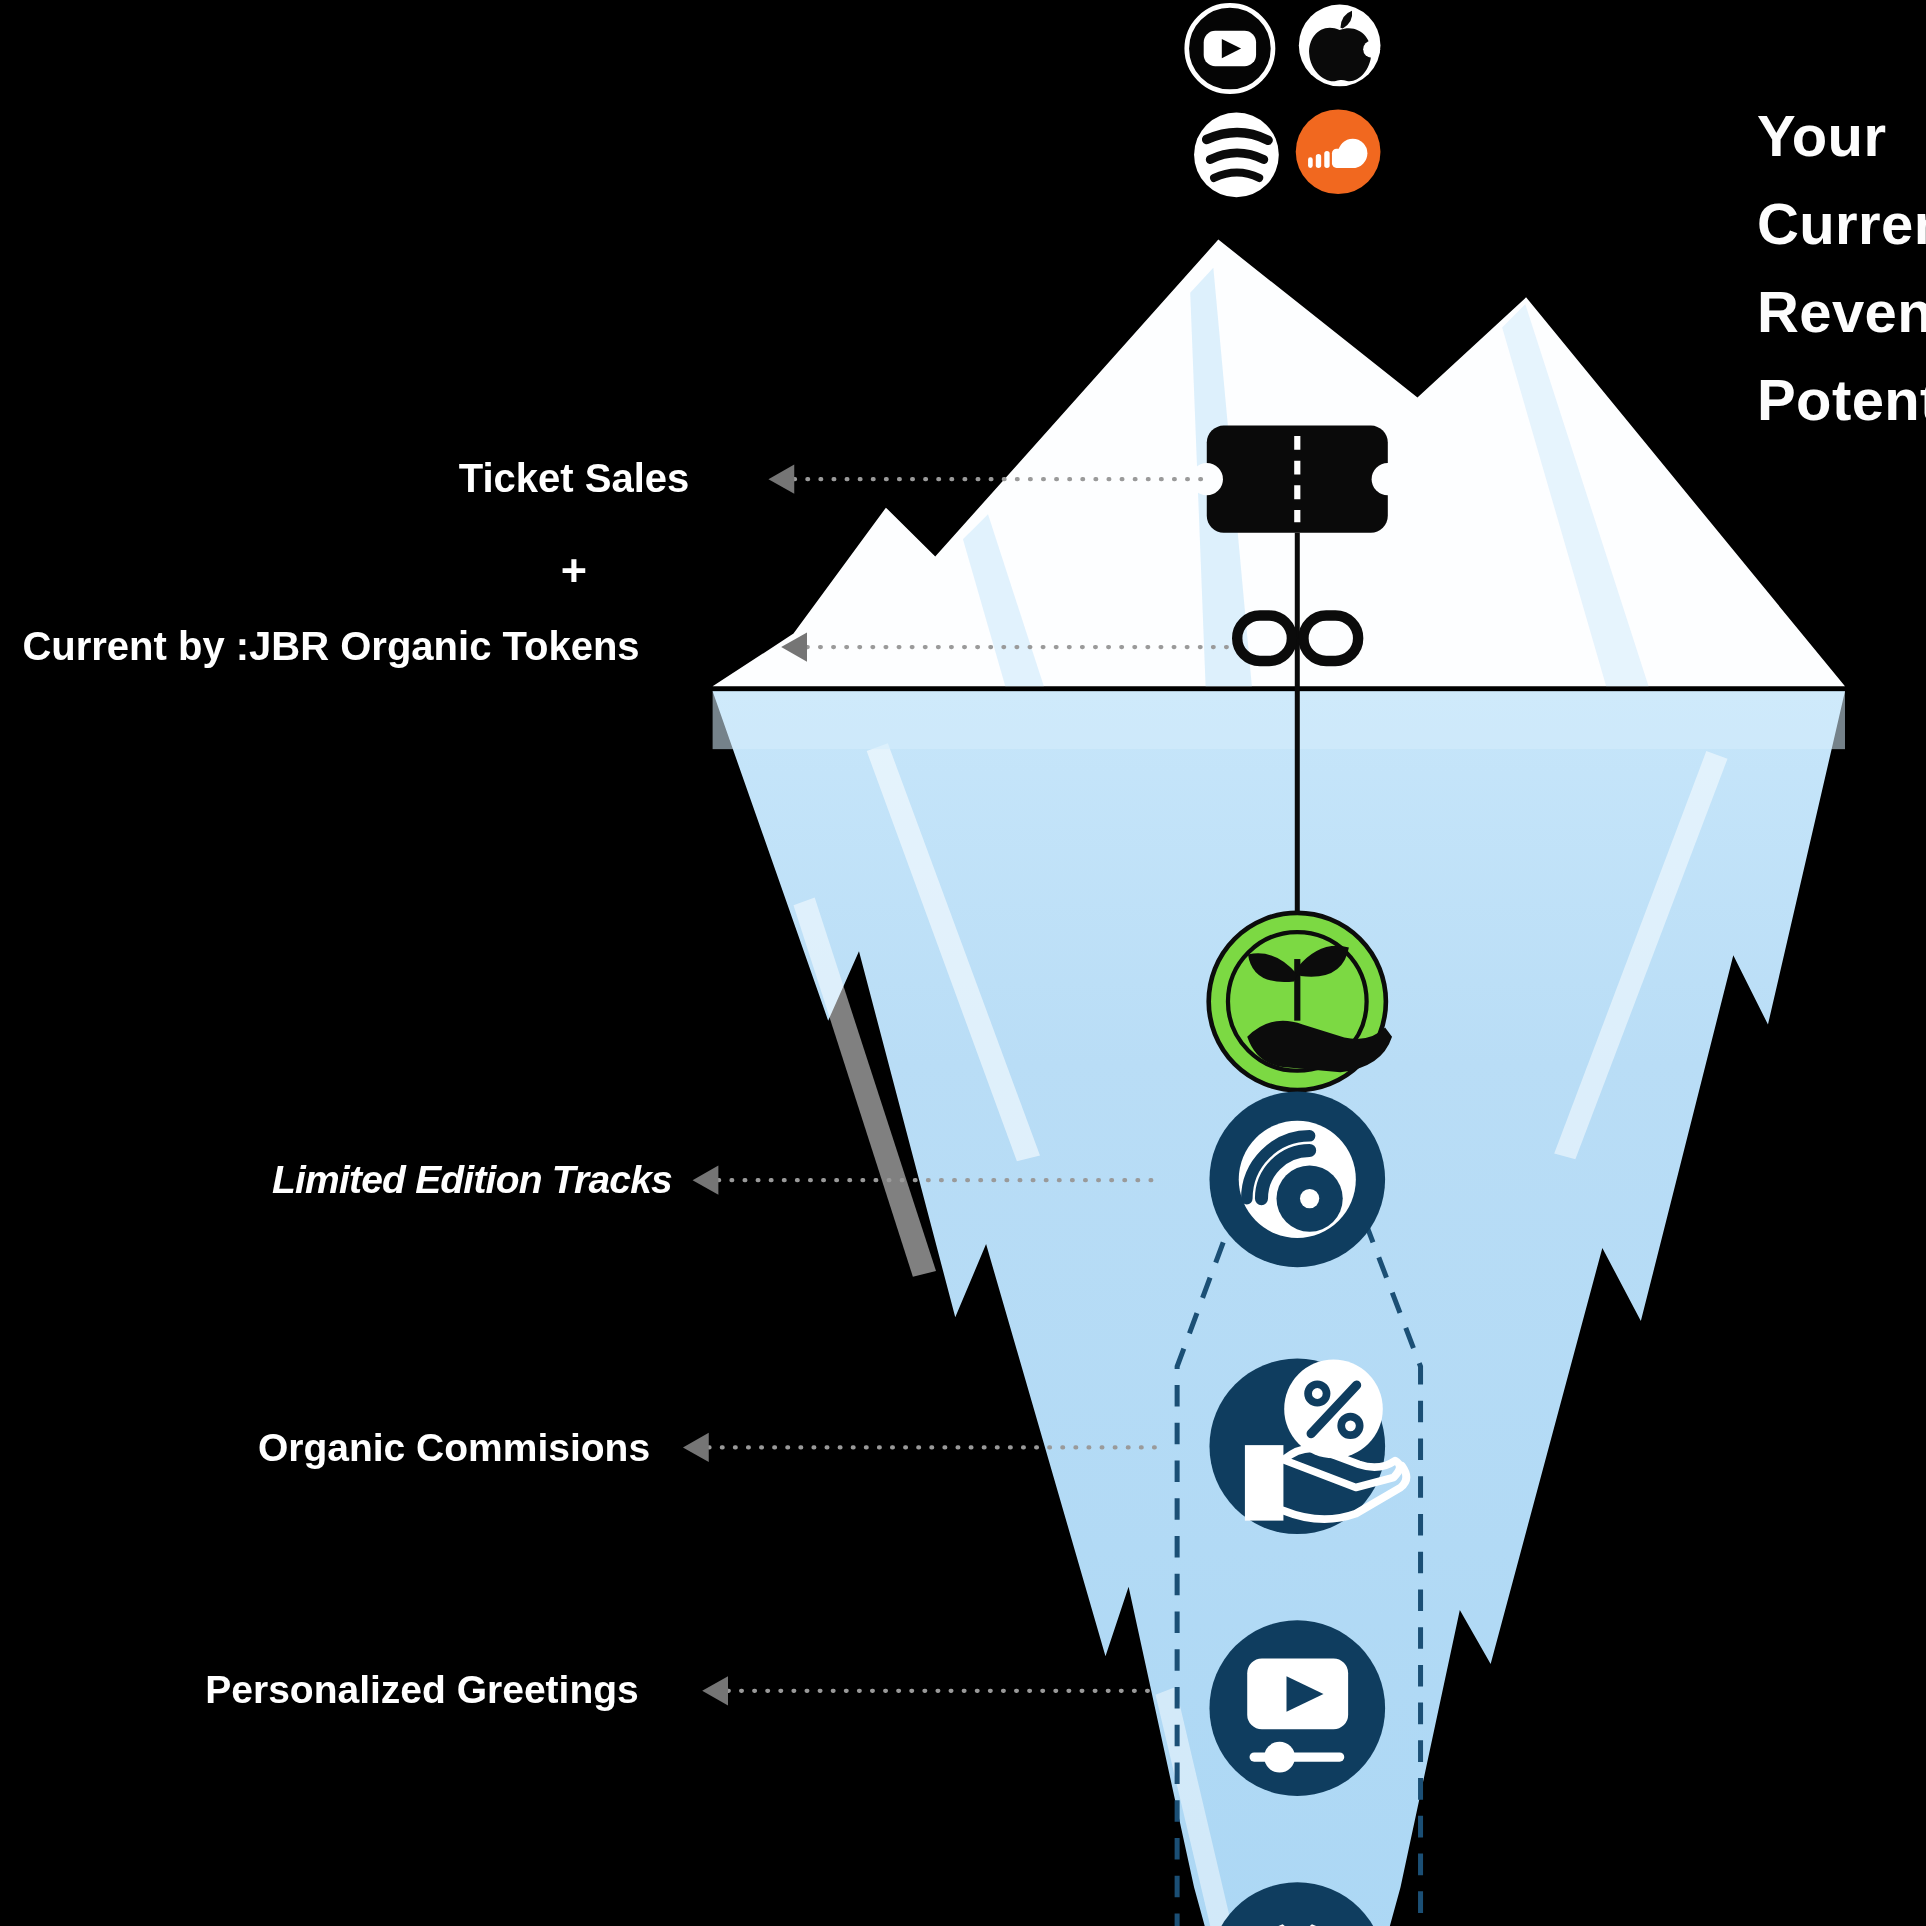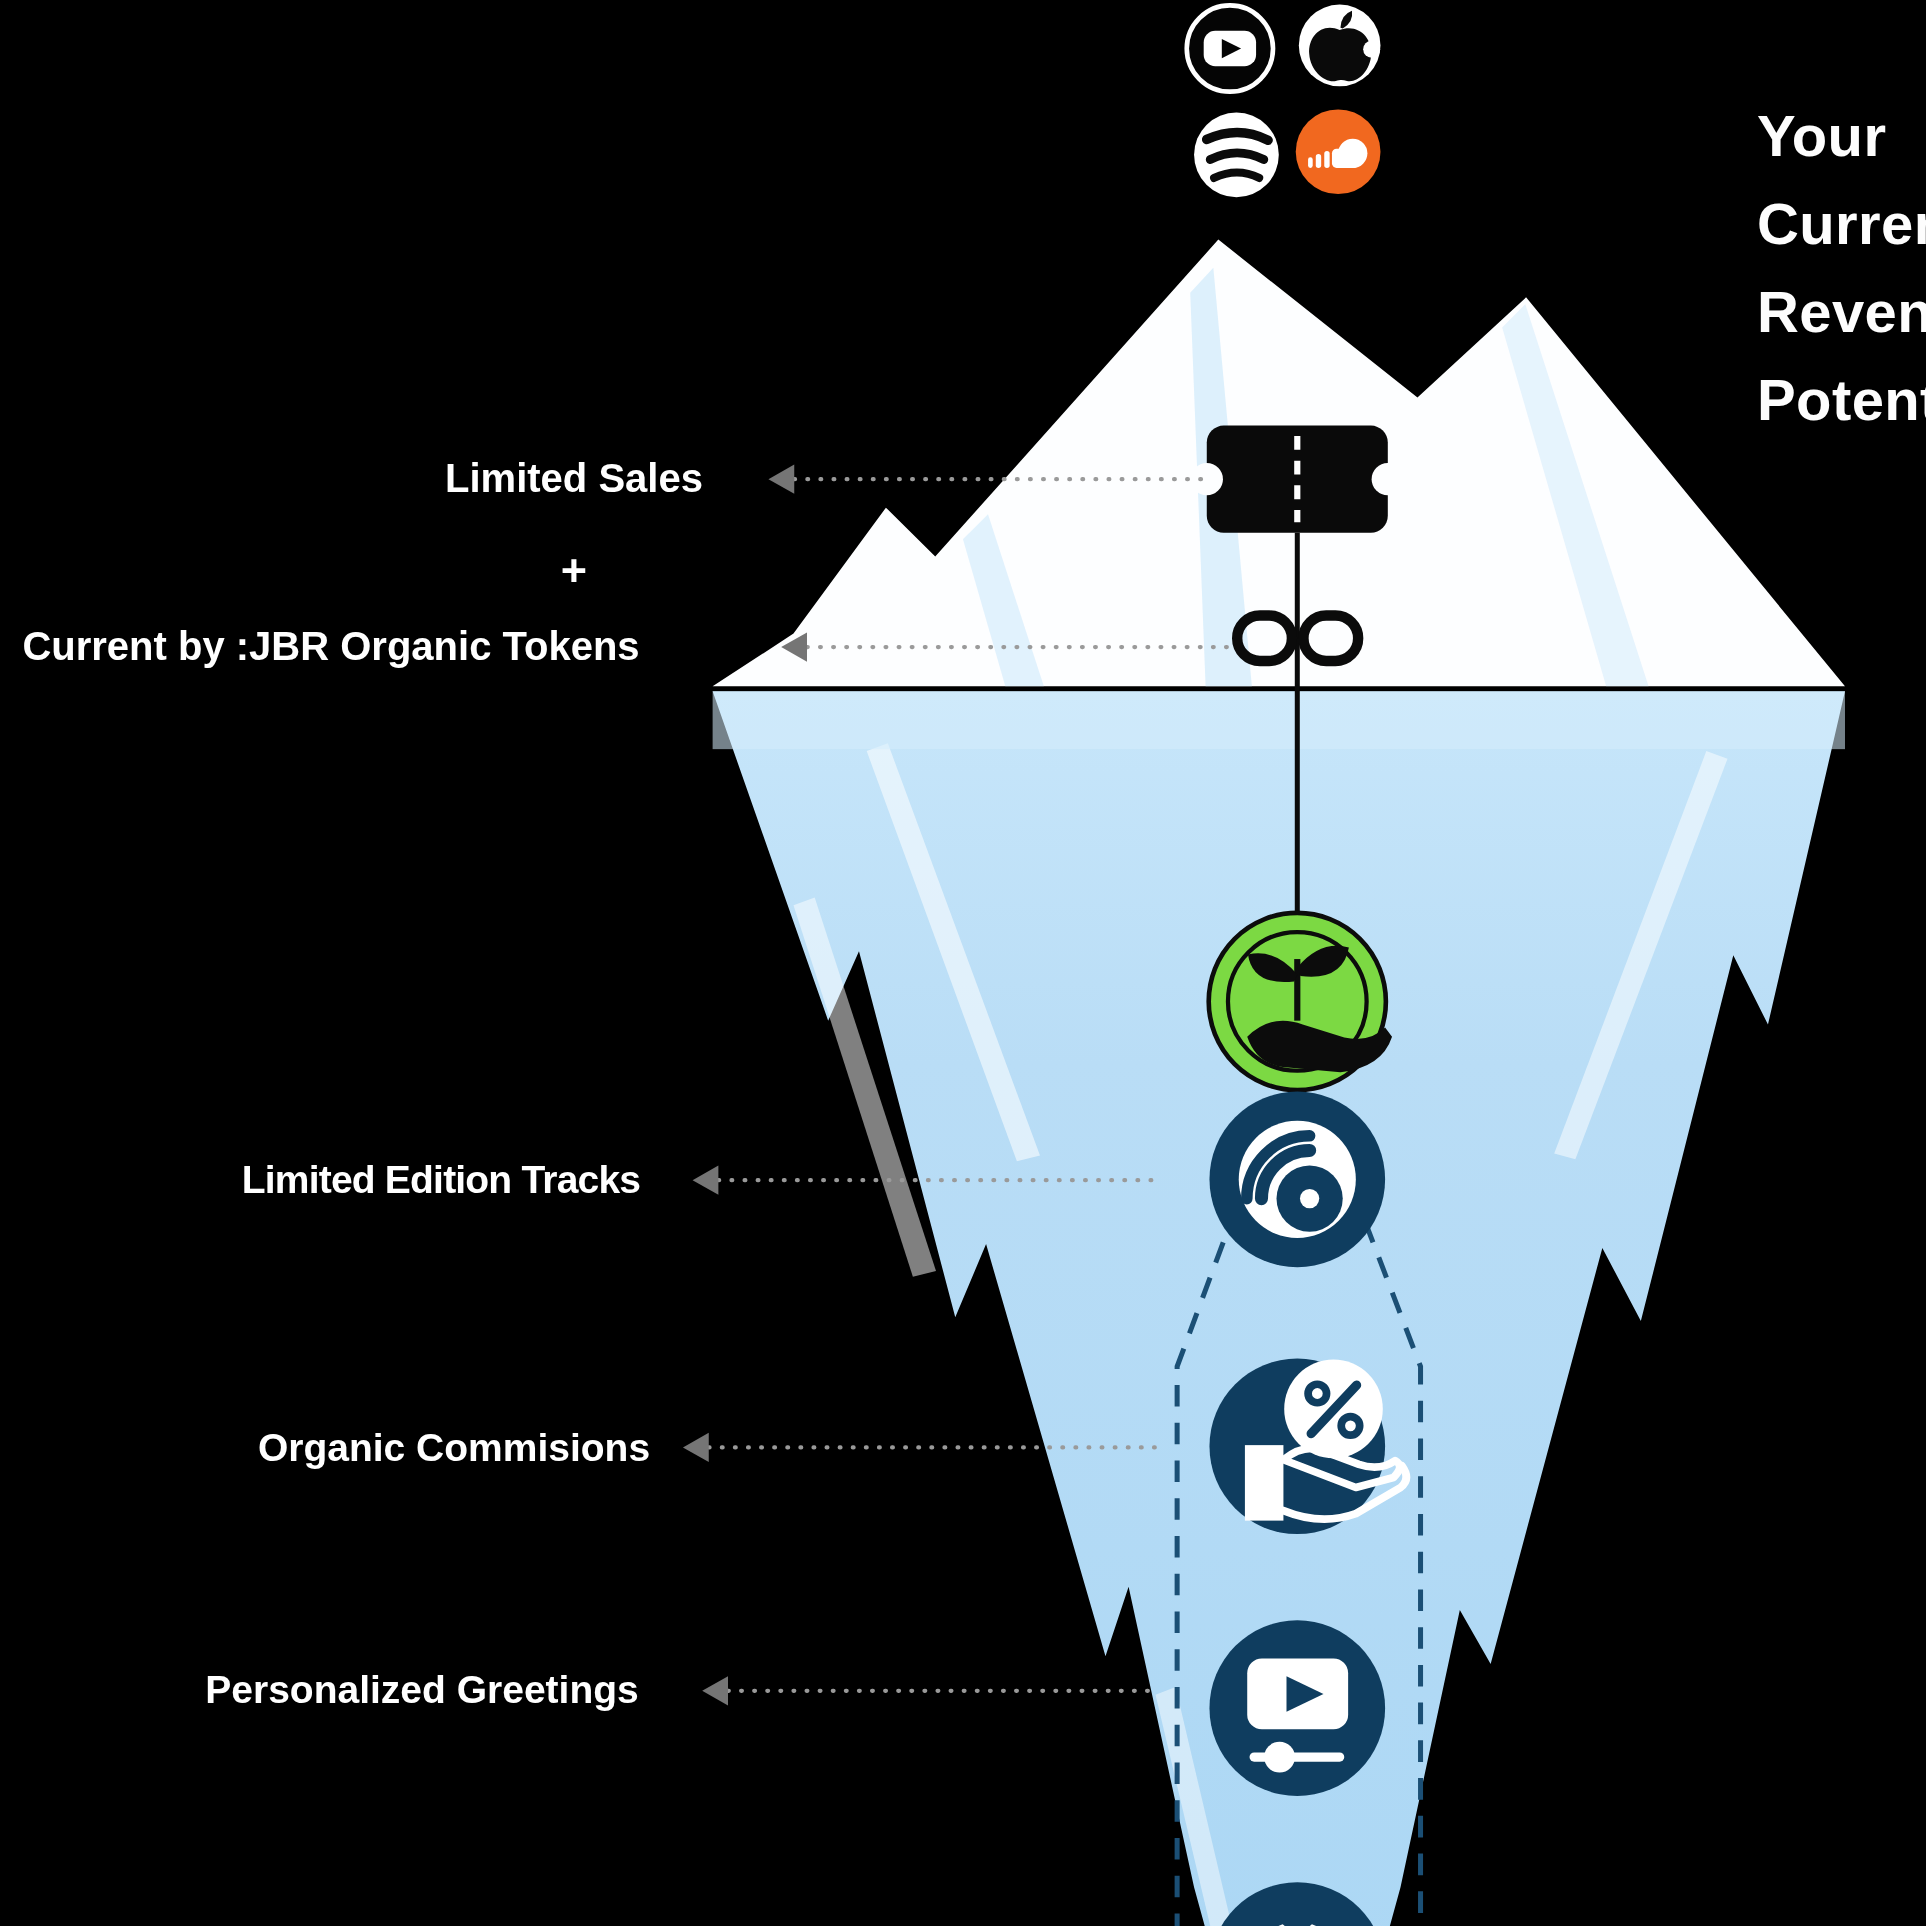--- a/index.html
+++ b/index.html
@@ -171,29 +171,29 @@
     </g>
   </svg>
 
   <div class="abs scale-txt white-txt" style="left:1757px;top:92px;">
     <div>Your</div>
     <div>Current</div>
     <div>Revenue</div>
     <div>Potential</div>
   </div>
 
-  <div class="abs lbl" style="left:574px;top:478px;font-size:40px;">Limited Sales</div>
+  <div class="abs lbl" style="left:574px;top:478px;font-size:40px;">Ticket Sales</div>
 
   <div class="abs lbl" style="left:574px;top:571px;font-size:45px;">+</div>
 
   <div class="abs lbl" style="left:331px;top:646px;font-size:40px;">
     <span>Current by</span>
     <span class="suffix">:JBR Organic Tokens</span>
   </div>
 
-  <div class="abs lbl lbl-sm" style="left:441px;top:1180px;letter-spacing:-0.8px;">Limited Edition Tracks</div>
+  <div class="abs lbl lbl-sm" style="left:472px;top:1180px;letter-spacing:-0.8px;font-style:italic;">Limited Edition Tracks</div>
 
   <div class="abs lbl lbl-sm" style="left:454px;top:1448px;">Organic Commisions</div>
 
   <div class="abs lbl lbl-sm" style="left:422px;top:1690px;">Personalized Greetings</div>
 
 </div>
 
 
 </body></html>

